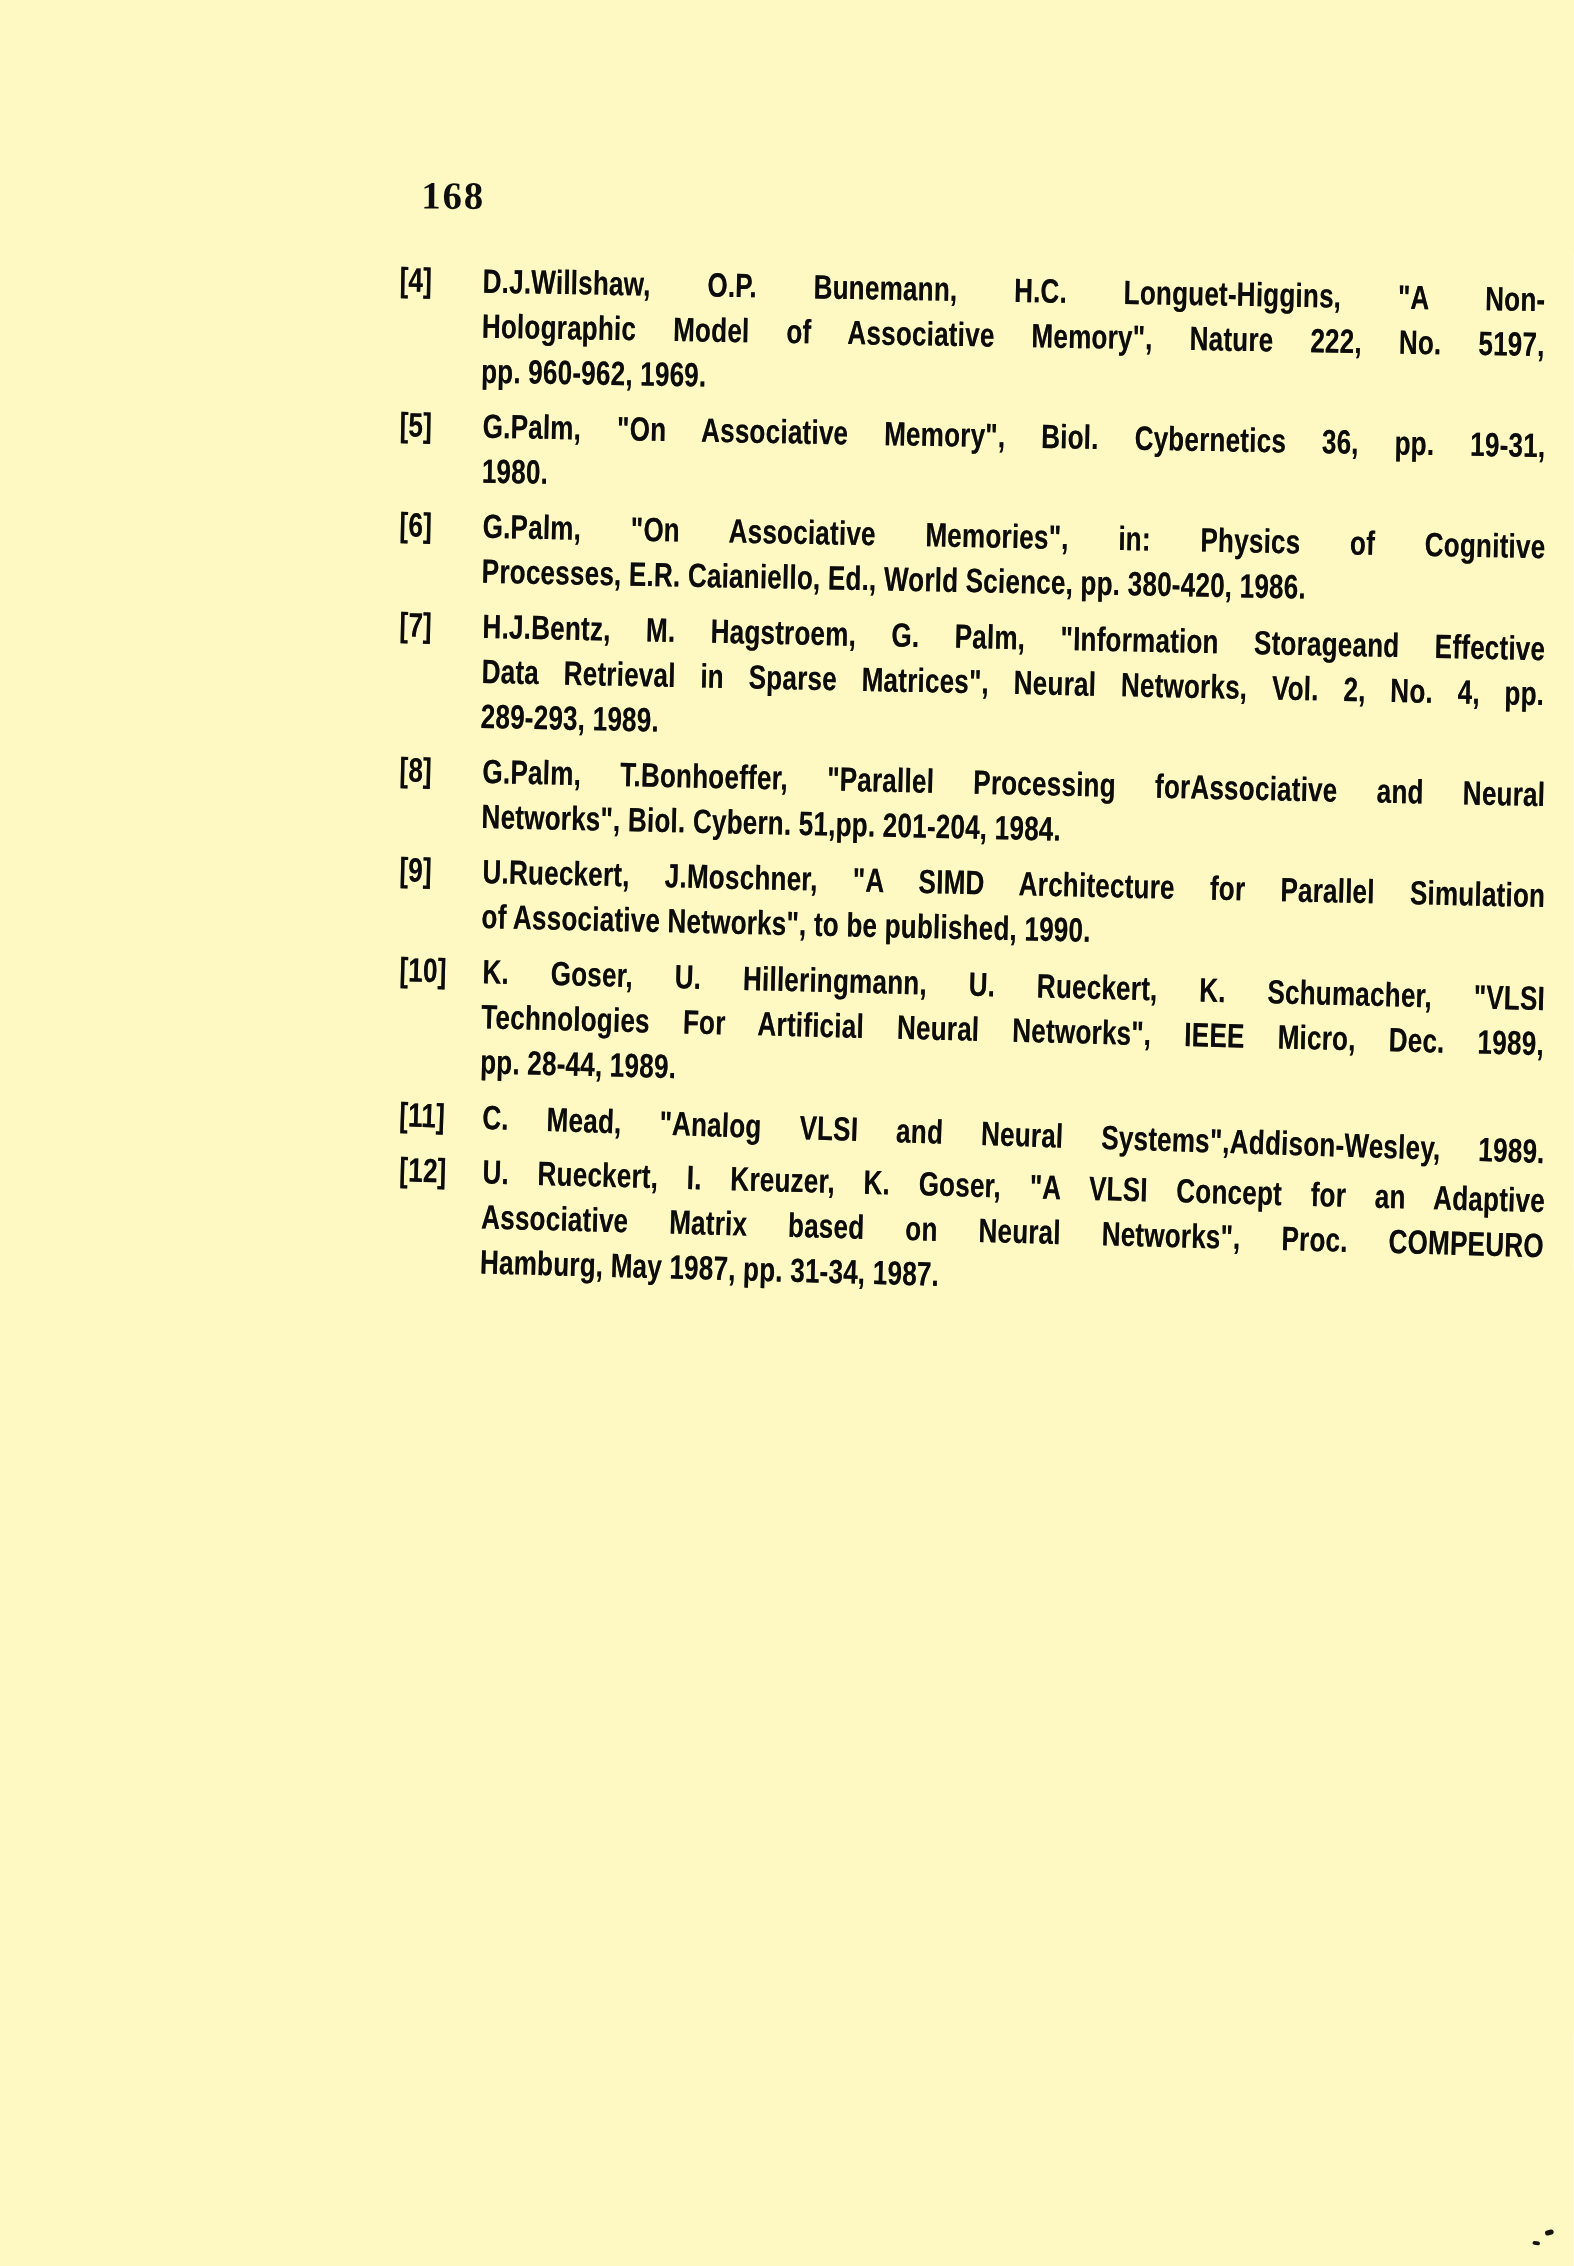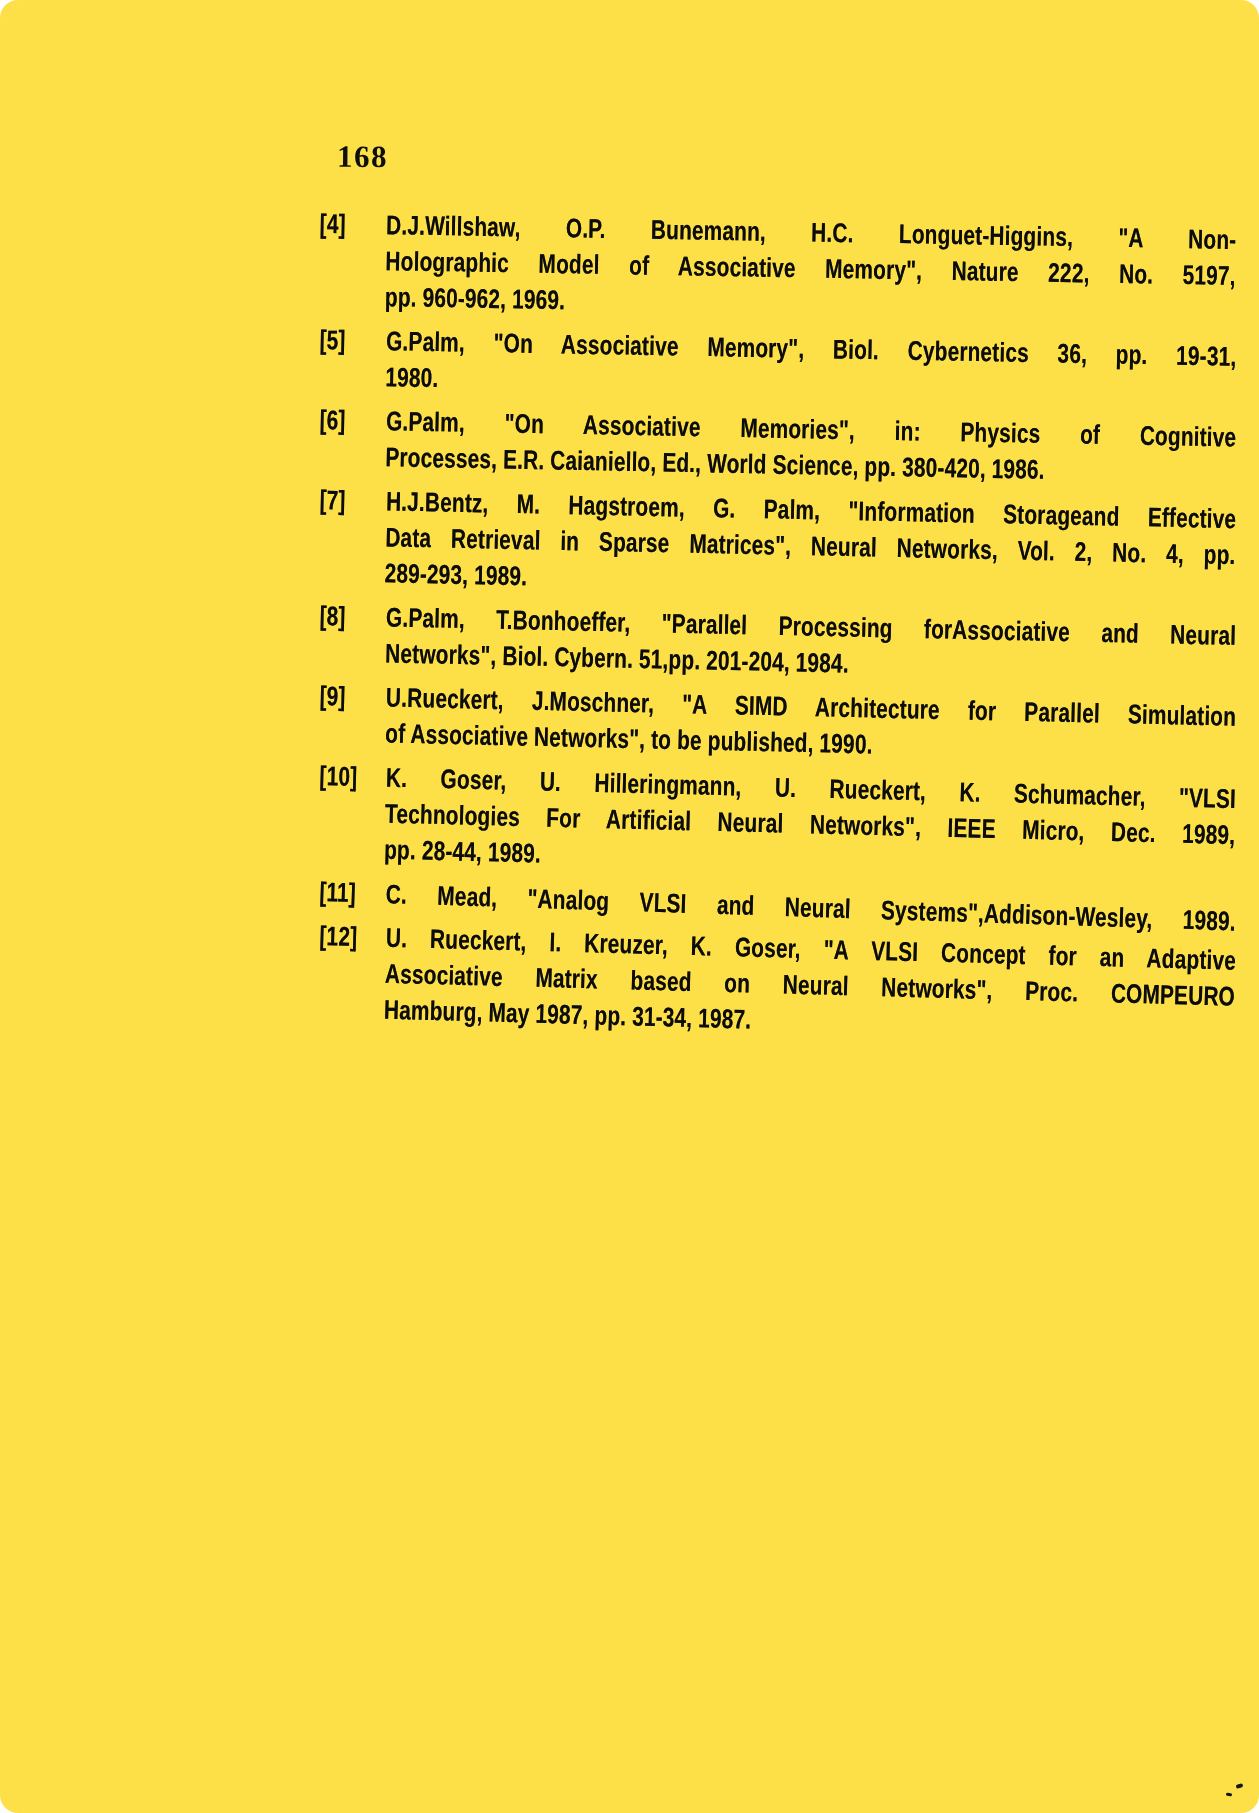--- a/index.html
+++ b/index.html
@@ -1,20 +1,20 @@
 <!DOCTYPE html>
 <html><head>
 <meta charset="utf-8">
 <style>
   html,body{margin:0;padding:0;}
   body{
     width:1259px;height:1813px;position:relative;overflow:hidden;
     background:#fffffe;font-family:"Liberation Sans",sans-serif;
   }
-  .page{position:absolute;inset:0;background:#fde047;border-radius:18px;}
+  .page{position:absolute;inset:0;background:#fef9c3;}
   .page-number{
     position:absolute;left:337px;top:139px;
     font-family:"Liberation Serif",serif;font-weight:700;font-size:31px;
     color:#0e0e0e;letter-spacing:1.5px;transform:rotate(0.4deg);
   }
   .refs{position:absolute;left:320px;top:206px;margin:0;padding:0;list-style:none;}
   .ref{
     position:relative;width:1186px;margin:0 0 8px 0;
     transform:rotate(var(--tilt,1.2deg)) scaleX(0.773);
     transform-origin:0 0;

